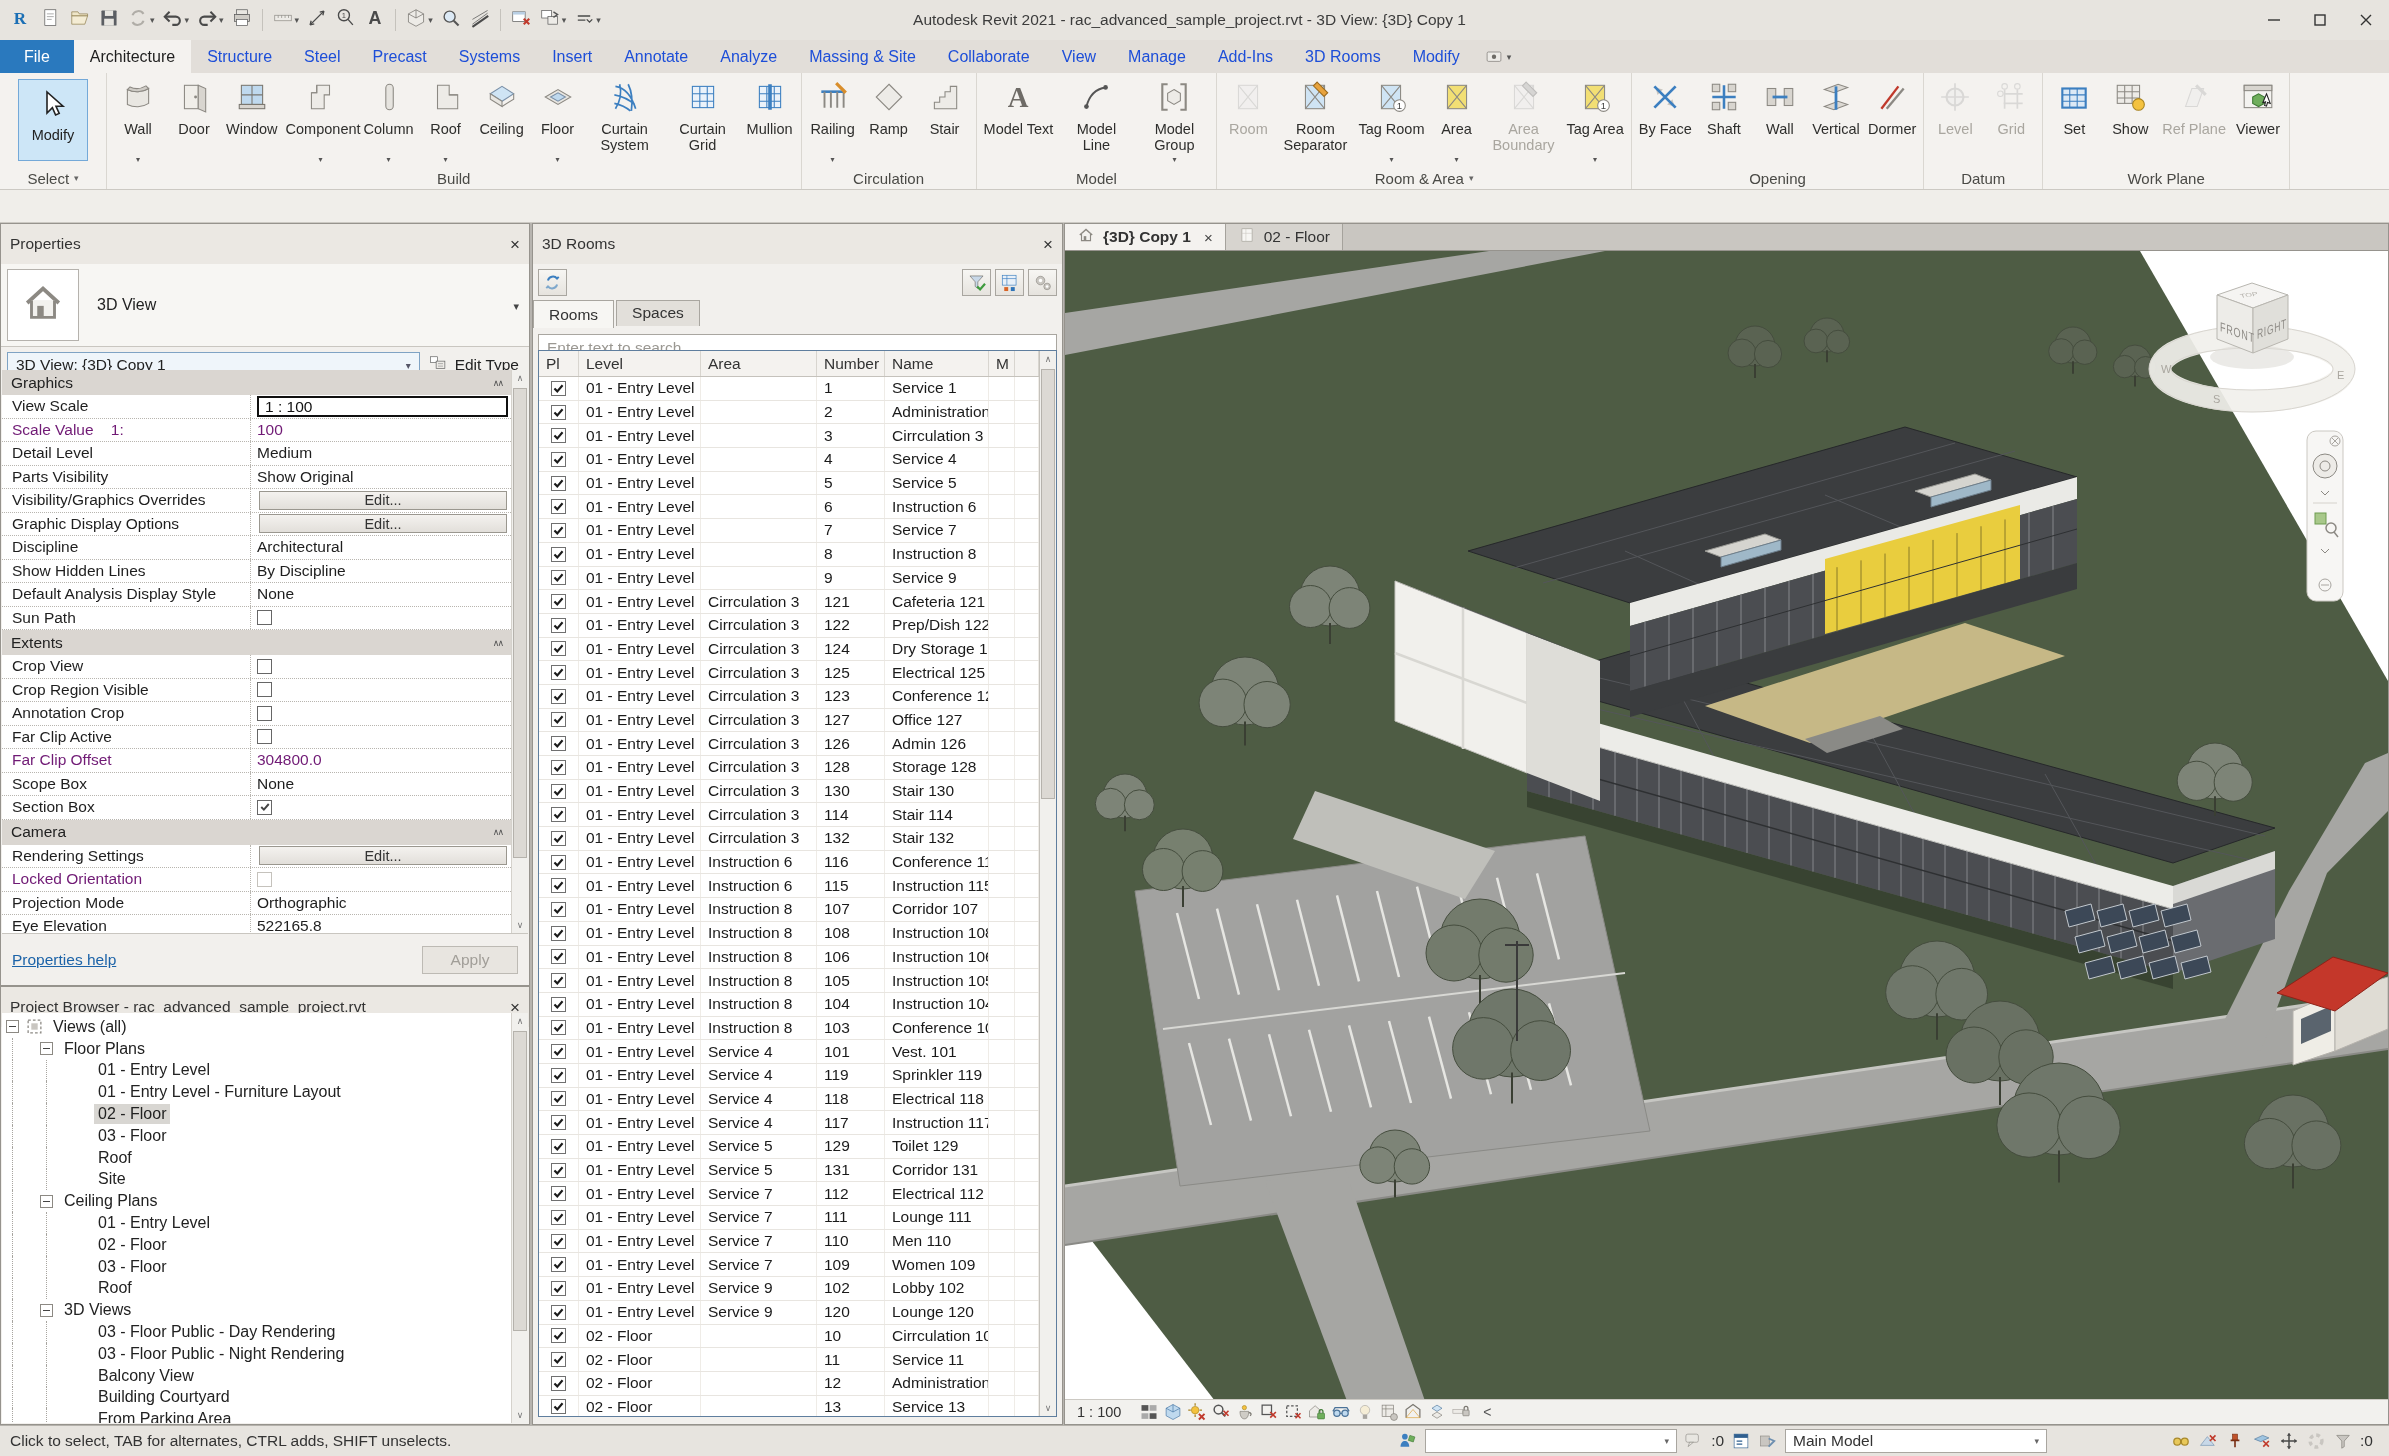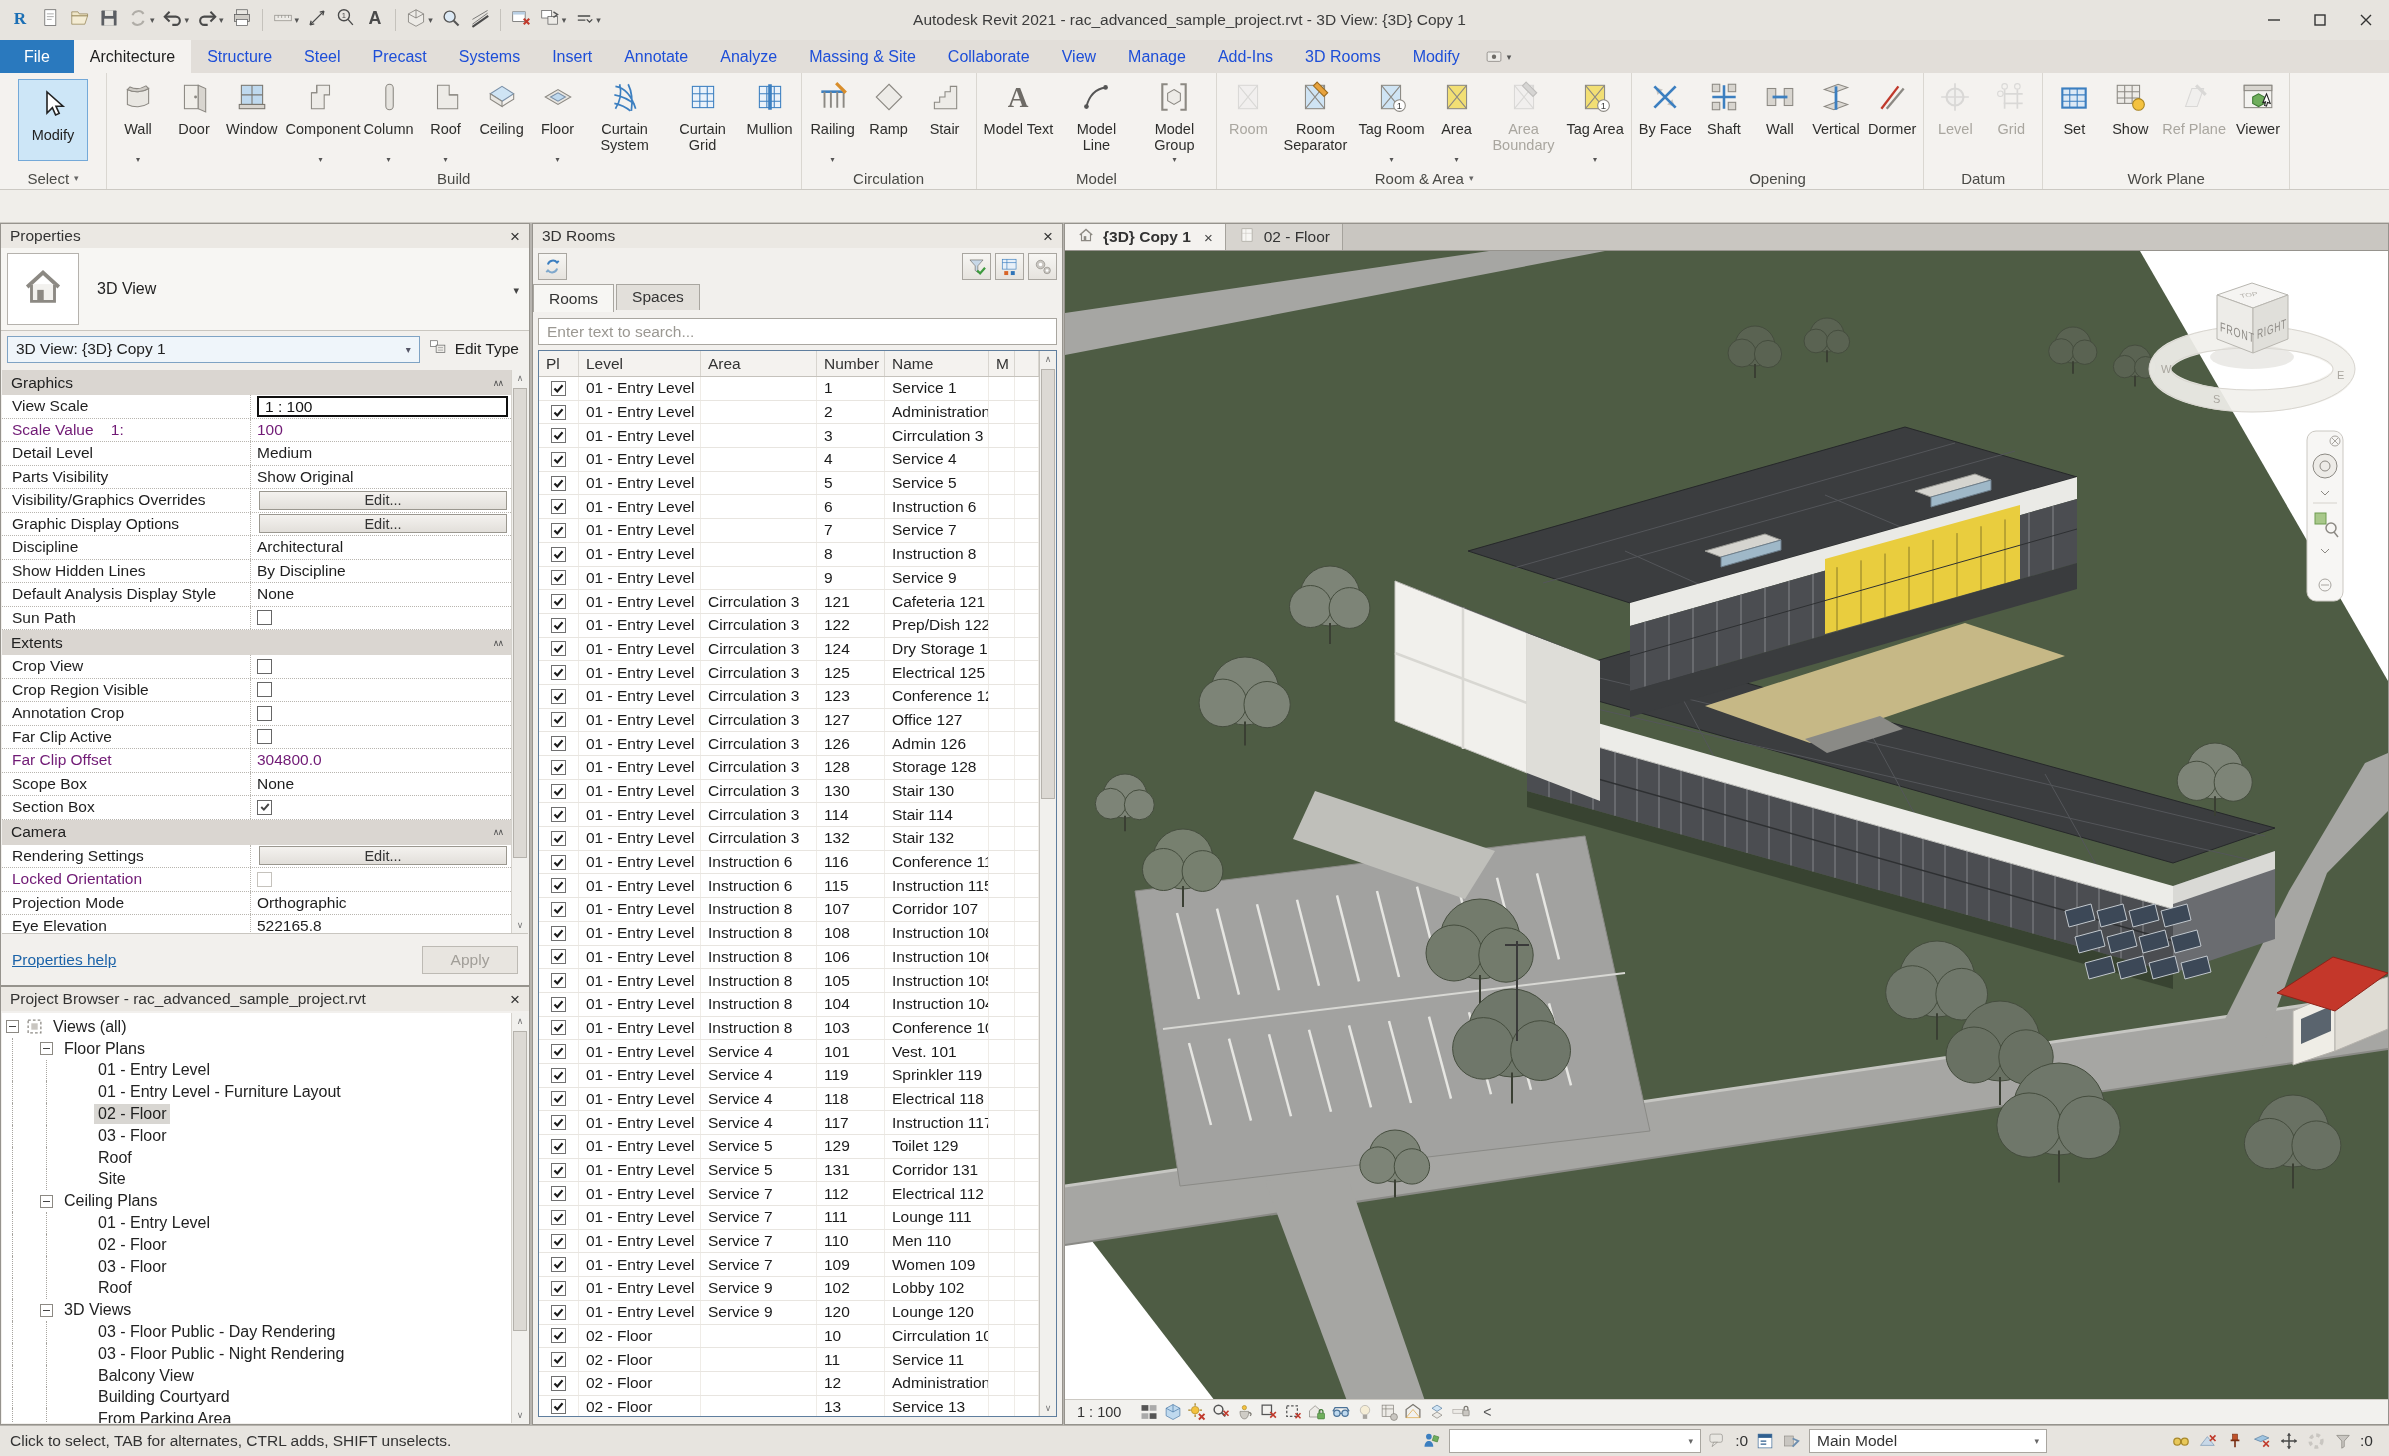--- a/index.html
+++ b/index.html
@@ -40,21 +40,21 @@
   .bigbtn.disabled .bl{color:#A9A69F}
   .bigbtn.disabled svg{opacity:.4;filter:grayscale(1)}
   .select-panel .modify-btn{width:70px;margin:4px 15px 0;background:var(--sel-blue);border:1px solid #74A9D8;display:flex;flex-direction:column;align-items:center;padding-top:9px;height:82px}
   .select-panel .modify-btn svg{width:32px;height:32px}
   .select-panel .modify-btn .bl{font-size:14.5px;color:#222;margin-top:6px}
 
   .optionsbar{position:absolute;top:190px;left:0;width:100%;height:33px;background:#F0EEEA;border-bottom:1px solid #CCC9C3}
 
   
   .panel{position:absolute;background:#F2F0ED;border:1px solid #96938D}
-  .panel-header{height:24px;display:flex;align-items:center;padding:8px 9px;font-size:15.5px;color:#333;background:#EBE8E3}
+  .panel-header{height:40px;display:flex;align-items:center;padding:8px 9px;font-size:15.5px;color:#333;background:#EBE8E3}
   .panel-close{margin-left:auto;font-size:17px;color:#333;line-height:1}
   #props{left:0;top:223px;width:530px;height:763px}
   #pbrowser{left:0;top:986px;width:530px;height:439px}
   #rooms{left:532px;top:223px;width:531px;height:1202px}
   #viewport{left:1064px;top:223px;width:1325px;height:1202px;background:#fff}
 
   
   .type-selector{height:83px;background:#F7F6F3;border-bottom:1px solid #C9C6C0;display:flex;align-items:center;position:relative}
   .type-icon-frame{width:72px;height:72px;background:#FFF;border:1px solid #B5B2AD;margin-left:6px;display:flex;align-items:center;justify-content:center}
   .type-icon-frame svg{width:46px;height:46px}
@@ -129,21 +129,21 @@
   .vcb .scale{margin-right:14px}
   .vcb svg{width:21px;height:21px}
   .vcb .expand{margin-left:8px;color:#555;font-size:14px}
 
   
   .statusbar{position:absolute;left:0;bottom:0;width:100%;height:31px;background:#E7E4DF;border-top:1px solid #B5B2AC;display:flex;align-items:center;font-size:15.5px;color:#333}
   .sb-hint{padding-left:10px;white-space:nowrap}
   .sb-right{margin-left:auto;display:flex;align-items:center;gap:7px;padding-right:16px}
   .sb-combo{width:252px;height:24px;background:#fff;border:1px solid #A9A6A0;display:flex;align-items:center;padding:0 7px;color:#333}
   .sb-combo .dd{margin-left:auto;font-size:9px;color:#666}
-  .sb-combo.mm{width:238px}
+  .sb-combo.mm{width:262px}
   .sbicon{display:flex;align-items:center}
   .sbicon svg{width:20px;height:20px}
   .sb-gap{width:110px}
 </style>
 </head>
 <body>
 
 <div id="app">
 
   <div class="titlebar">

